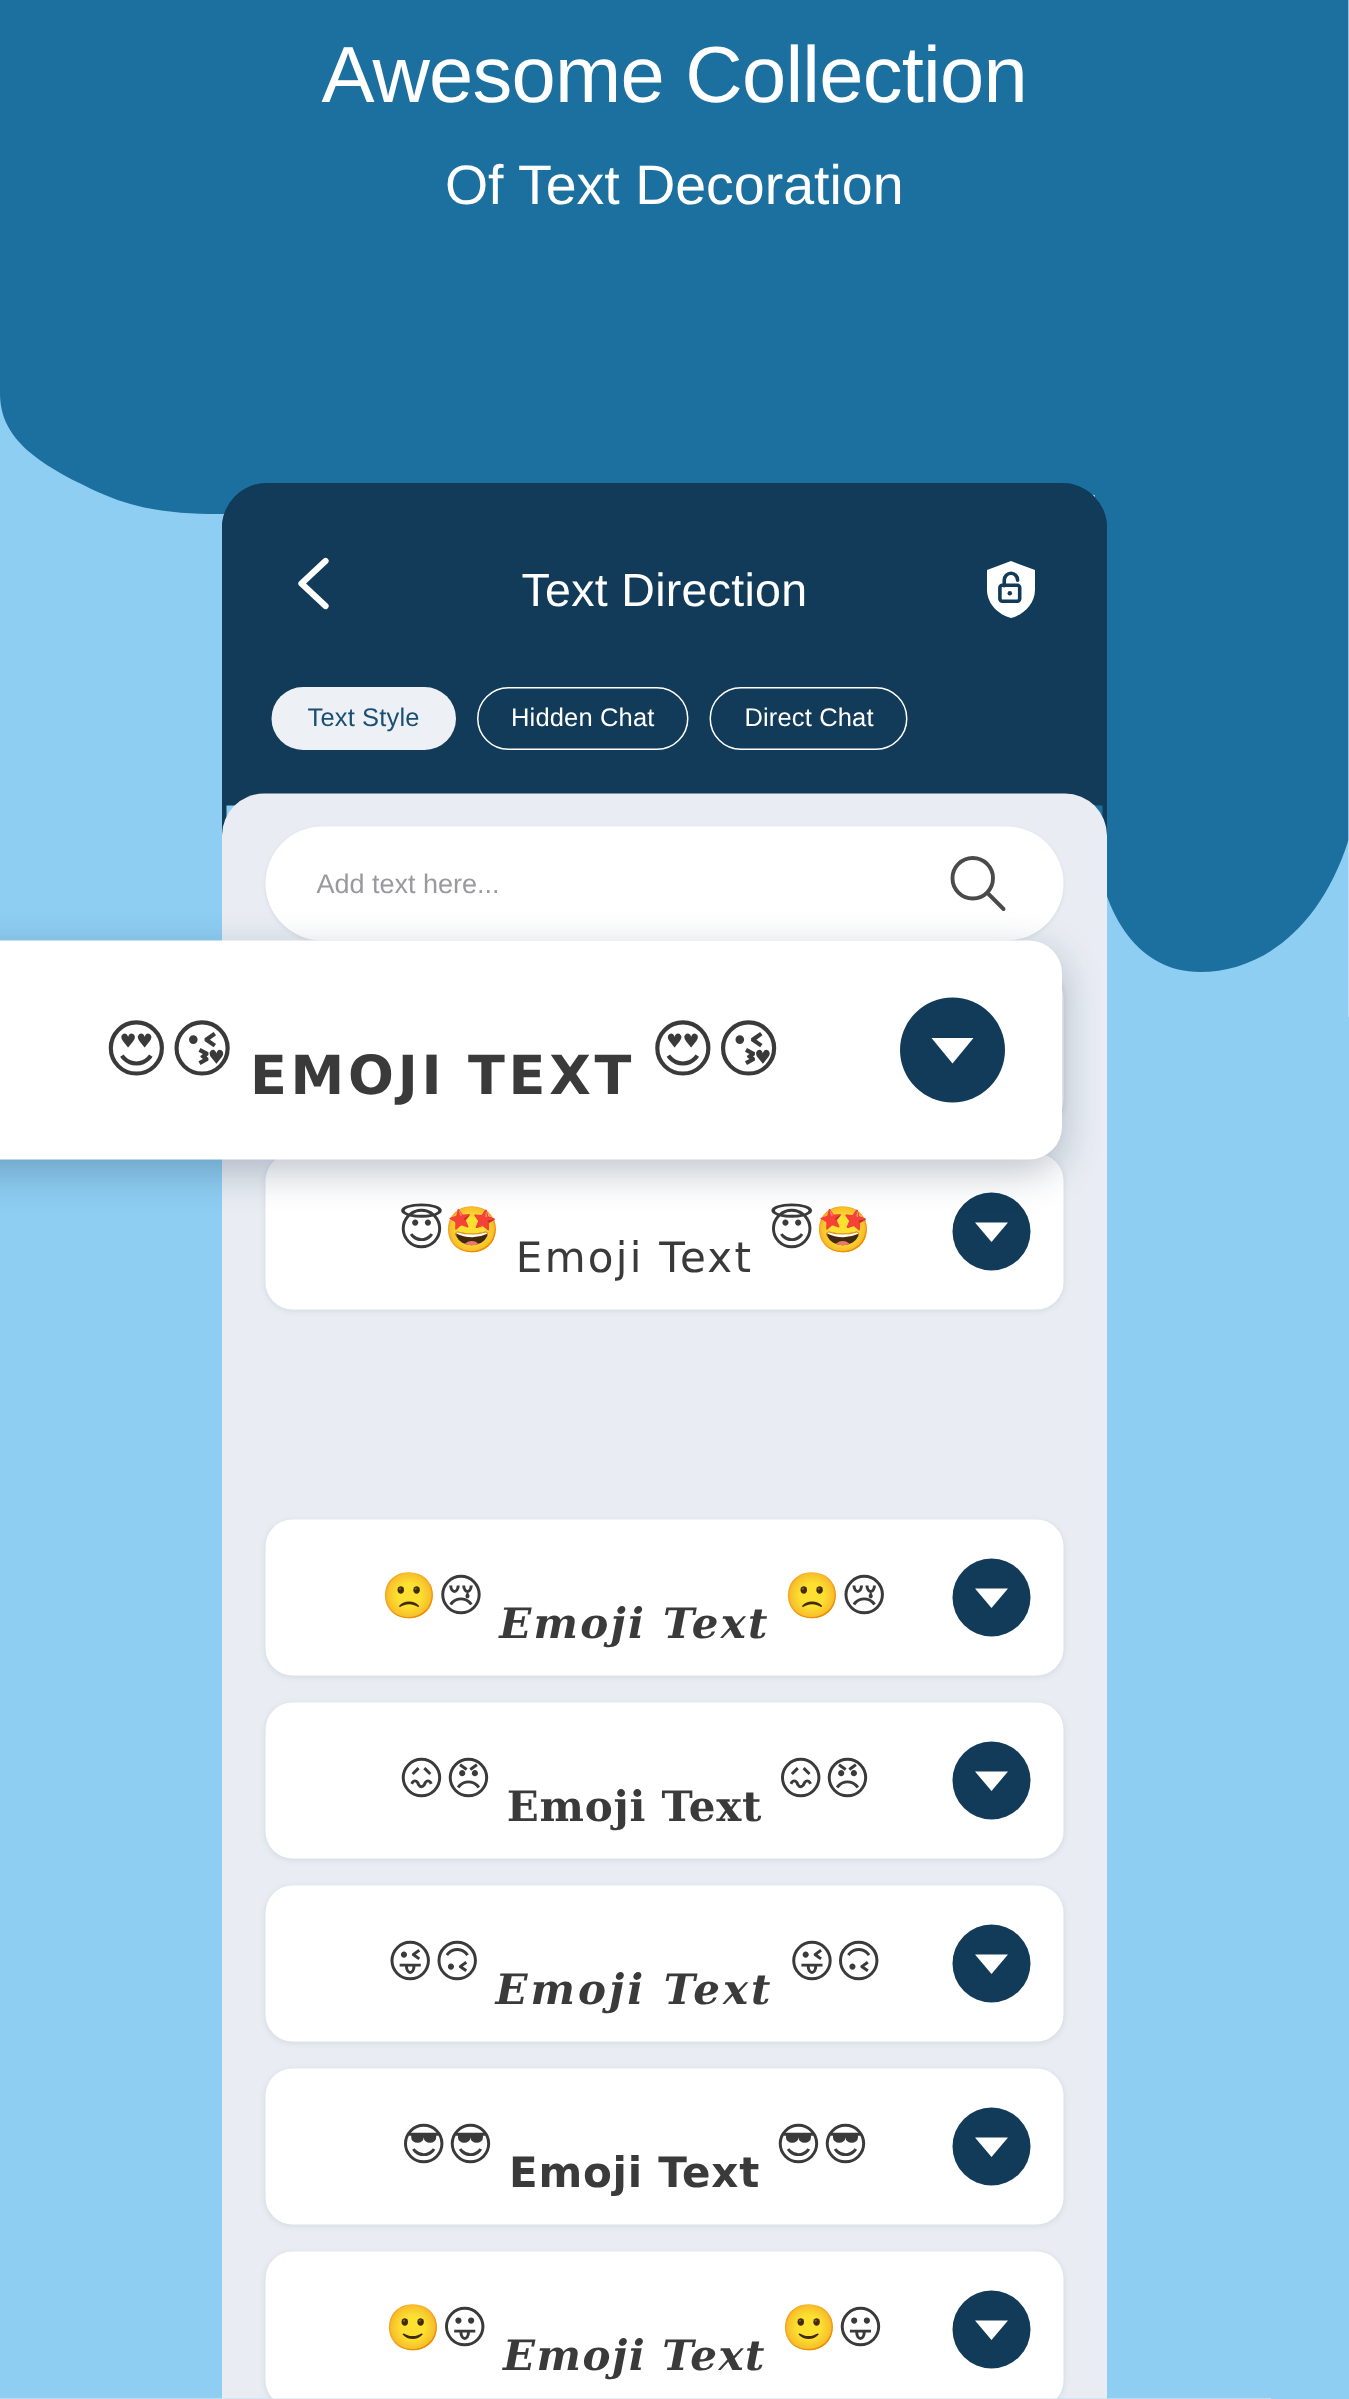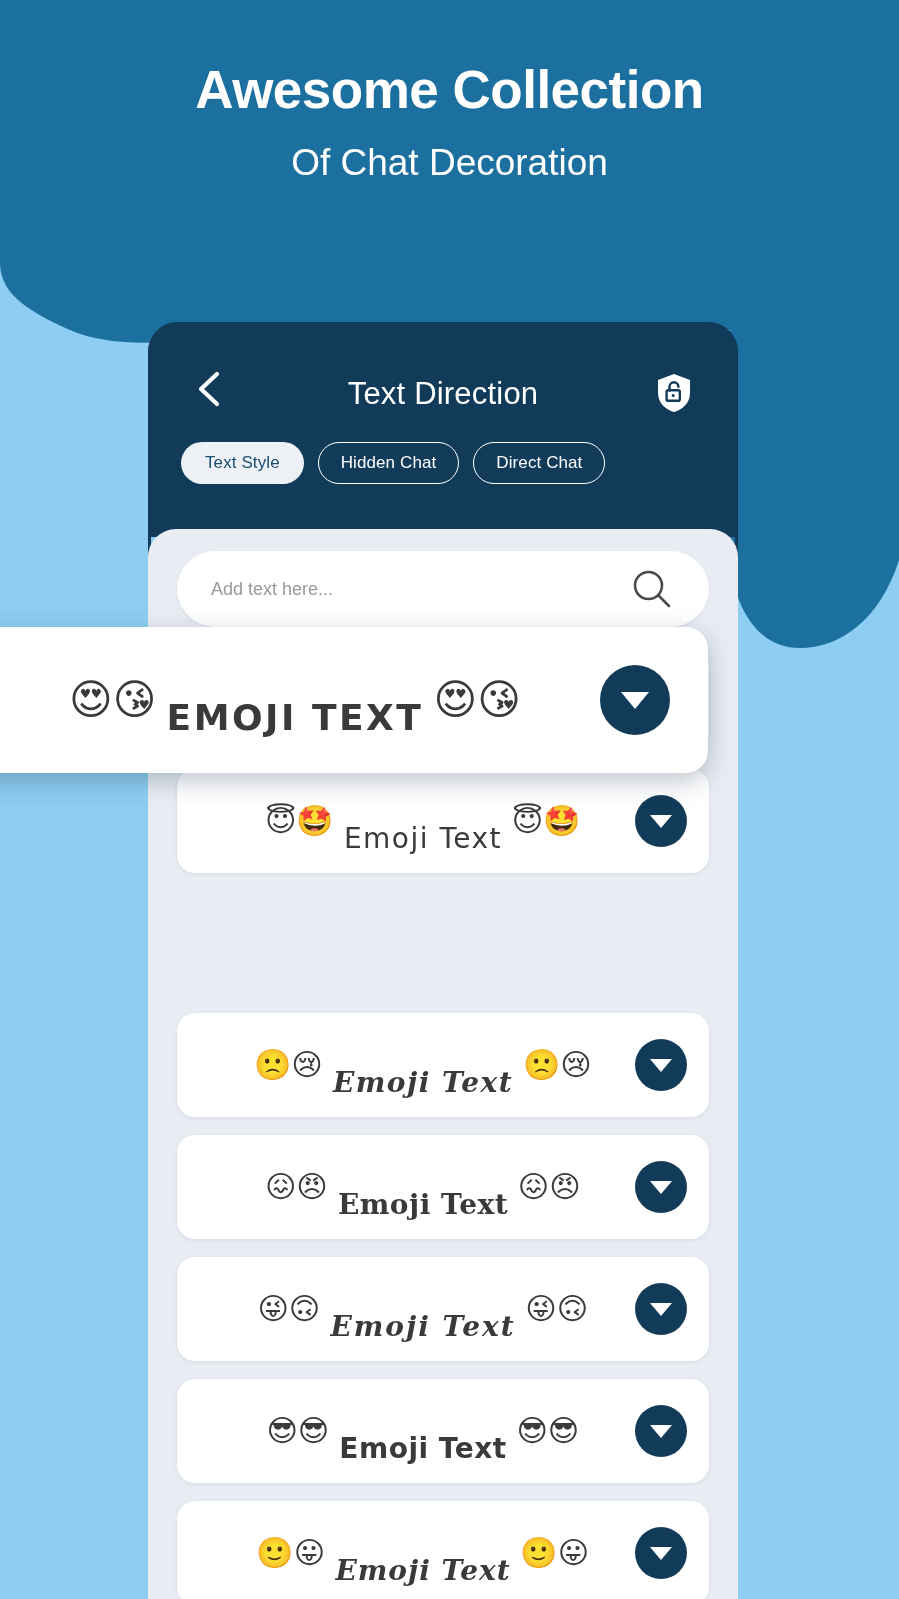--- a/index.html
+++ b/index.html
@@ -16,23 +16,24 @@
     overflow:hidden; z-index:0;
   }
   .promo-bg svg { display:block; }
 
   .promo-text {
     position:absolute; left:0; top:0; width:899px; z-index:2;
     text-align:center; color:#ffffff;
     pointer-events:none;
   }
   .promo-title {
-    font-size:53px; font-weight:bold; letter-spacing:-0.5px;
-    line-height:1.05; padding-top:62px;
+    font-size:53px; font-weight:normal; letter-spacing:-0.5px;
+    line-height:1.05; 
     font-family:"Liberation Sans", sans-serif;
+    margin-top:23px;
   }
   .promo-sub {
     font-size:37px; font-weight:normal; letter-spacing:0px;
     padding-top:24px;
     font-family:"Liberation Sans", sans-serif;
   }
 
   
   .device {
     position:absolute; left:148px; top:322px;
@@ -62,21 +63,21 @@
     text-align:center; padding-top:54px;
     color:#ffffff; font-size:31px; font-weight:normal;
     letter-spacing:0.2px;
   }
   .shield-icon {
     position:absolute; right:46px; top:51px;
     width:36px; height:40px; cursor:pointer;
   }
 
   .tabs {
-    position:absolute; left:0; top:120px; width:590px;
+    position:absolute; left:0; top:136px; width:590px;
     display:flex; gap:14px; padding-left:33px;
   }
   .tab {
     height:42px; border-radius:21px;
     display:flex; align-items:center; justify-content:center;
     font-size:17px; letter-spacing:0.1px;
     cursor:pointer; white-space:nowrap;
   }
   .tab.active { background:#EDF1F5; color:#1A4F73; font-weight:normal; padding:0 24px; }
   .tab.inactive { background:transparent; color:#ffffff; border:1.6px solid #ffffff; padding:12px 22px; }
@@ -184,21 +185,21 @@
              C760,648 735,612 730,560
              L730,330
              C640,322 420,318 300,330
              C190,341 120,352 70,330
              C20,308 0,290 0,262 Z" fill="#1C709F"></path>
   </svg>
 </div>
 
 <div class="promo-text">
   <div class="promo-title">Awesome Collection</div>
-  <div class="promo-sub">Of Chat Decoration</div>
+  <div class="promo-sub">Of Text Decoration</div>
 </div>
 
 <div class="device">
 
   <div class="appbar">
     <div class="appbar-row">
 
       <div class="back-icon">
         <svg width="28" height="38" viewBox="0 0 28 38">
           <polyline points="22,4 6,19 22,34" fill="none" stroke="#ffffff" stroke-width="4.2" stroke-linecap="round" stroke-linejoin="round"></polyline>

